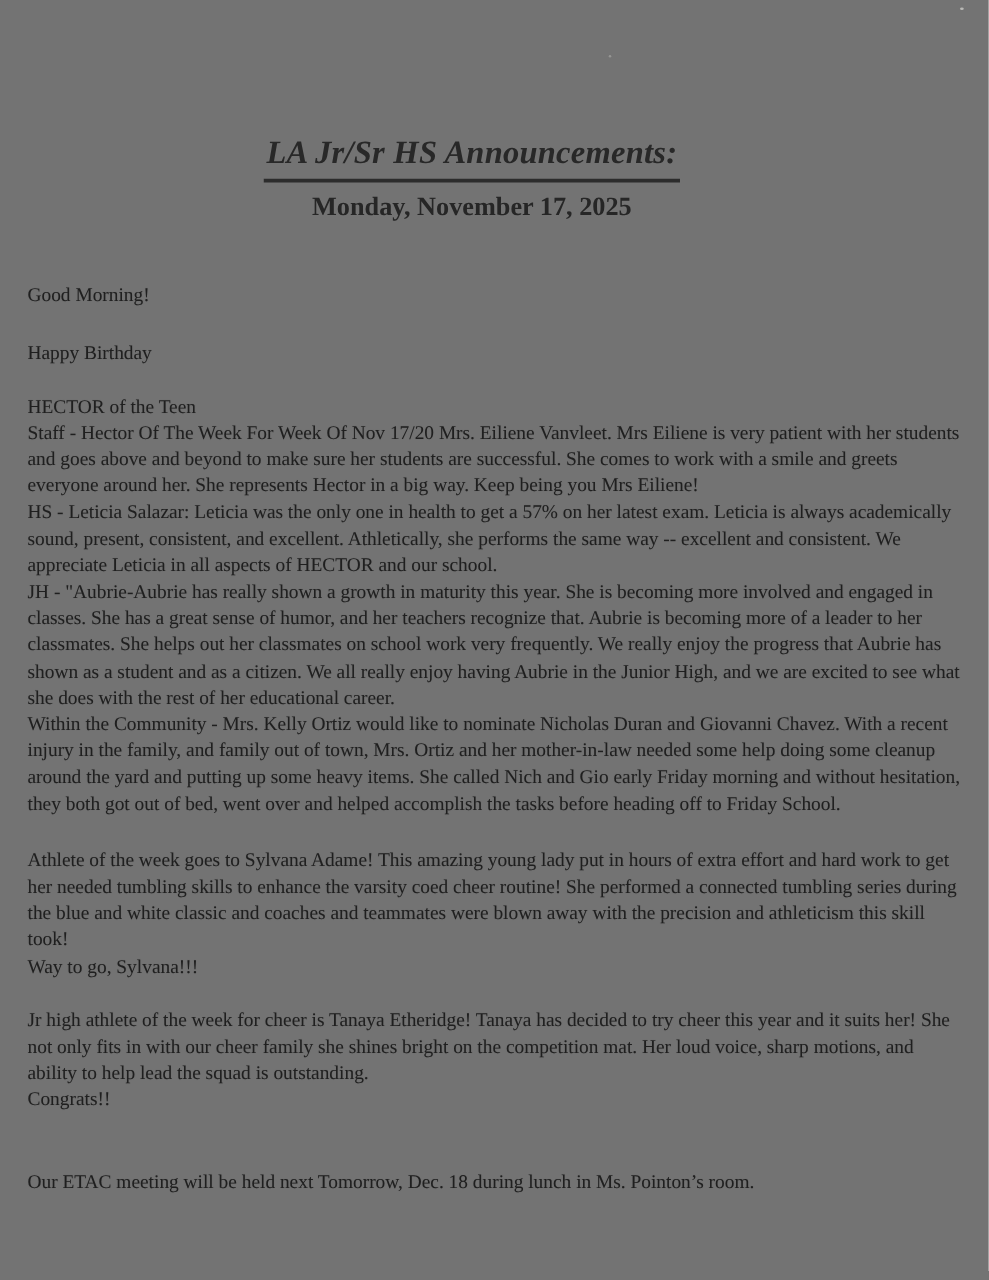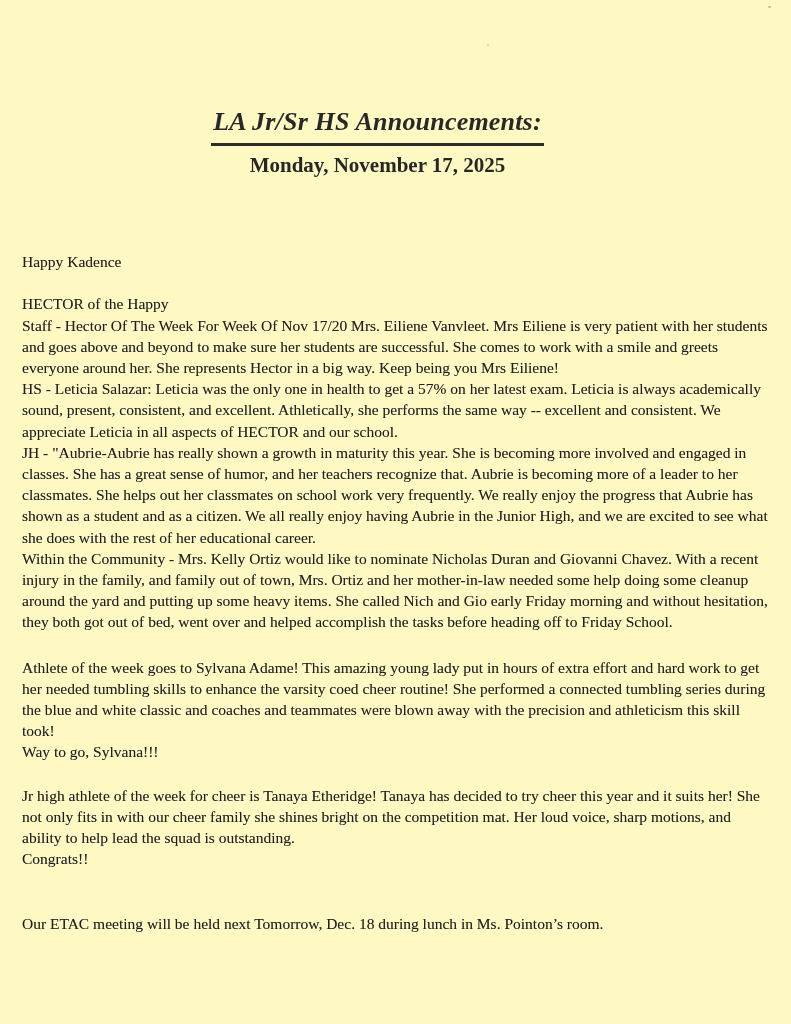--- a/index.html
+++ b/index.html
@@ -5,21 +5,21 @@
   html, body {
     margin: 0;
     padding: 0;
     background: #e9e9e9;
   }
   .page {
     position: relative;
     width: 791px;
     height: 1024px;
     margin: 0 auto;
-    background: #fef9c3;
+    background: #737373;
     overflow: hidden;
     font-family: "Liberation Serif", "DejaVu Serif", serif;
     color: #1f1f1f;
   }
   .header {
     text-align: center;
     padding-top: 103px;
     transform: translateX(-18px);
   }
   .title {
@@ -73,28 +73,29 @@
 <div class="page">
   <div class="speck speck1"></div>
   <div class="speck speck2"></div>
 
   <header class="header">
     <h1 class="title"><span class="title-underline">LA Jr/Sr HS Announcements:</span></h1>
     <h2 class="date">Monday, November 17, 2025</h2>
   </header>
 
   <main class="body">
+    <p class="para">Good Morning!</p>
 
     <div class="sp sp-a"></div>
 
-    <p class="para">Happy Kadence</p>
+    <p class="para">Happy Birthday</p>
 
     <div class="sp sp-b"></div>
 
-    <p class="para">HECTOR of the Happy</p>
+    <p class="para">HECTOR of the Teen</p>
     <p class="para">Staff - Hector Of The Week For Week Of Nov 17/20 Mrs. Eiliene Vanvleet. Mrs Eiliene is very patient with her students and goes above and beyond to make sure her students are successful. She comes to work with a smile and greets everyone around her. She represents Hector in a big way. Keep being you Mrs Eiliene!</p>
     <p class="para">HS - Leticia Salazar: Leticia was the only one in health to get a 57% on her latest exam. Leticia is always academically sound, present, consistent, and excellent. Athletically, she performs the same way -- excellent and consistent. We appreciate Leticia in all aspects of HECTOR and our school.</p>
     <p class="para">JH - "Aubrie-Aubrie has really shown a growth in maturity this year. She is becoming more involved and engaged in classes. She has a great sense of humor, and her teachers recognize that. Aubrie is becoming more of a leader to her classmates. She helps out her classmates on school work very frequently. We really enjoy the progress that Aubrie has shown as a student and as a citizen. We all really enjoy having Aubrie in the Junior High, and we are excited to see what she does with the rest of her educational career.</p>
     <p class="para">Within the Community - Mrs. Kelly Ortiz would like to nominate Nicholas Duran and Giovanni Chavez. With a recent injury in the family, and family out of town, Mrs. Ortiz and her mother-in-law needed some help doing some cleanup around the yard and putting up some heavy items. She called Nich and Gio early Friday morning and without hesitation, they both got out of bed, went over and helped accomplish the tasks before heading off to Friday School.</p>
 
     <div class="sp sp-c"></div>
 
     <p class="para">Athlete of the week goes to Sylvana Adame! This amazing young lady put in hours of extra effort and hard work to get her needed tumbling skills to enhance the varsity coed cheer routine! She performed a connected tumbling series during the blue and white classic and coaches and teammates were blown away with the precision and athleticism this skill took!
 Way to go, Sylvana!!!</p>
 

